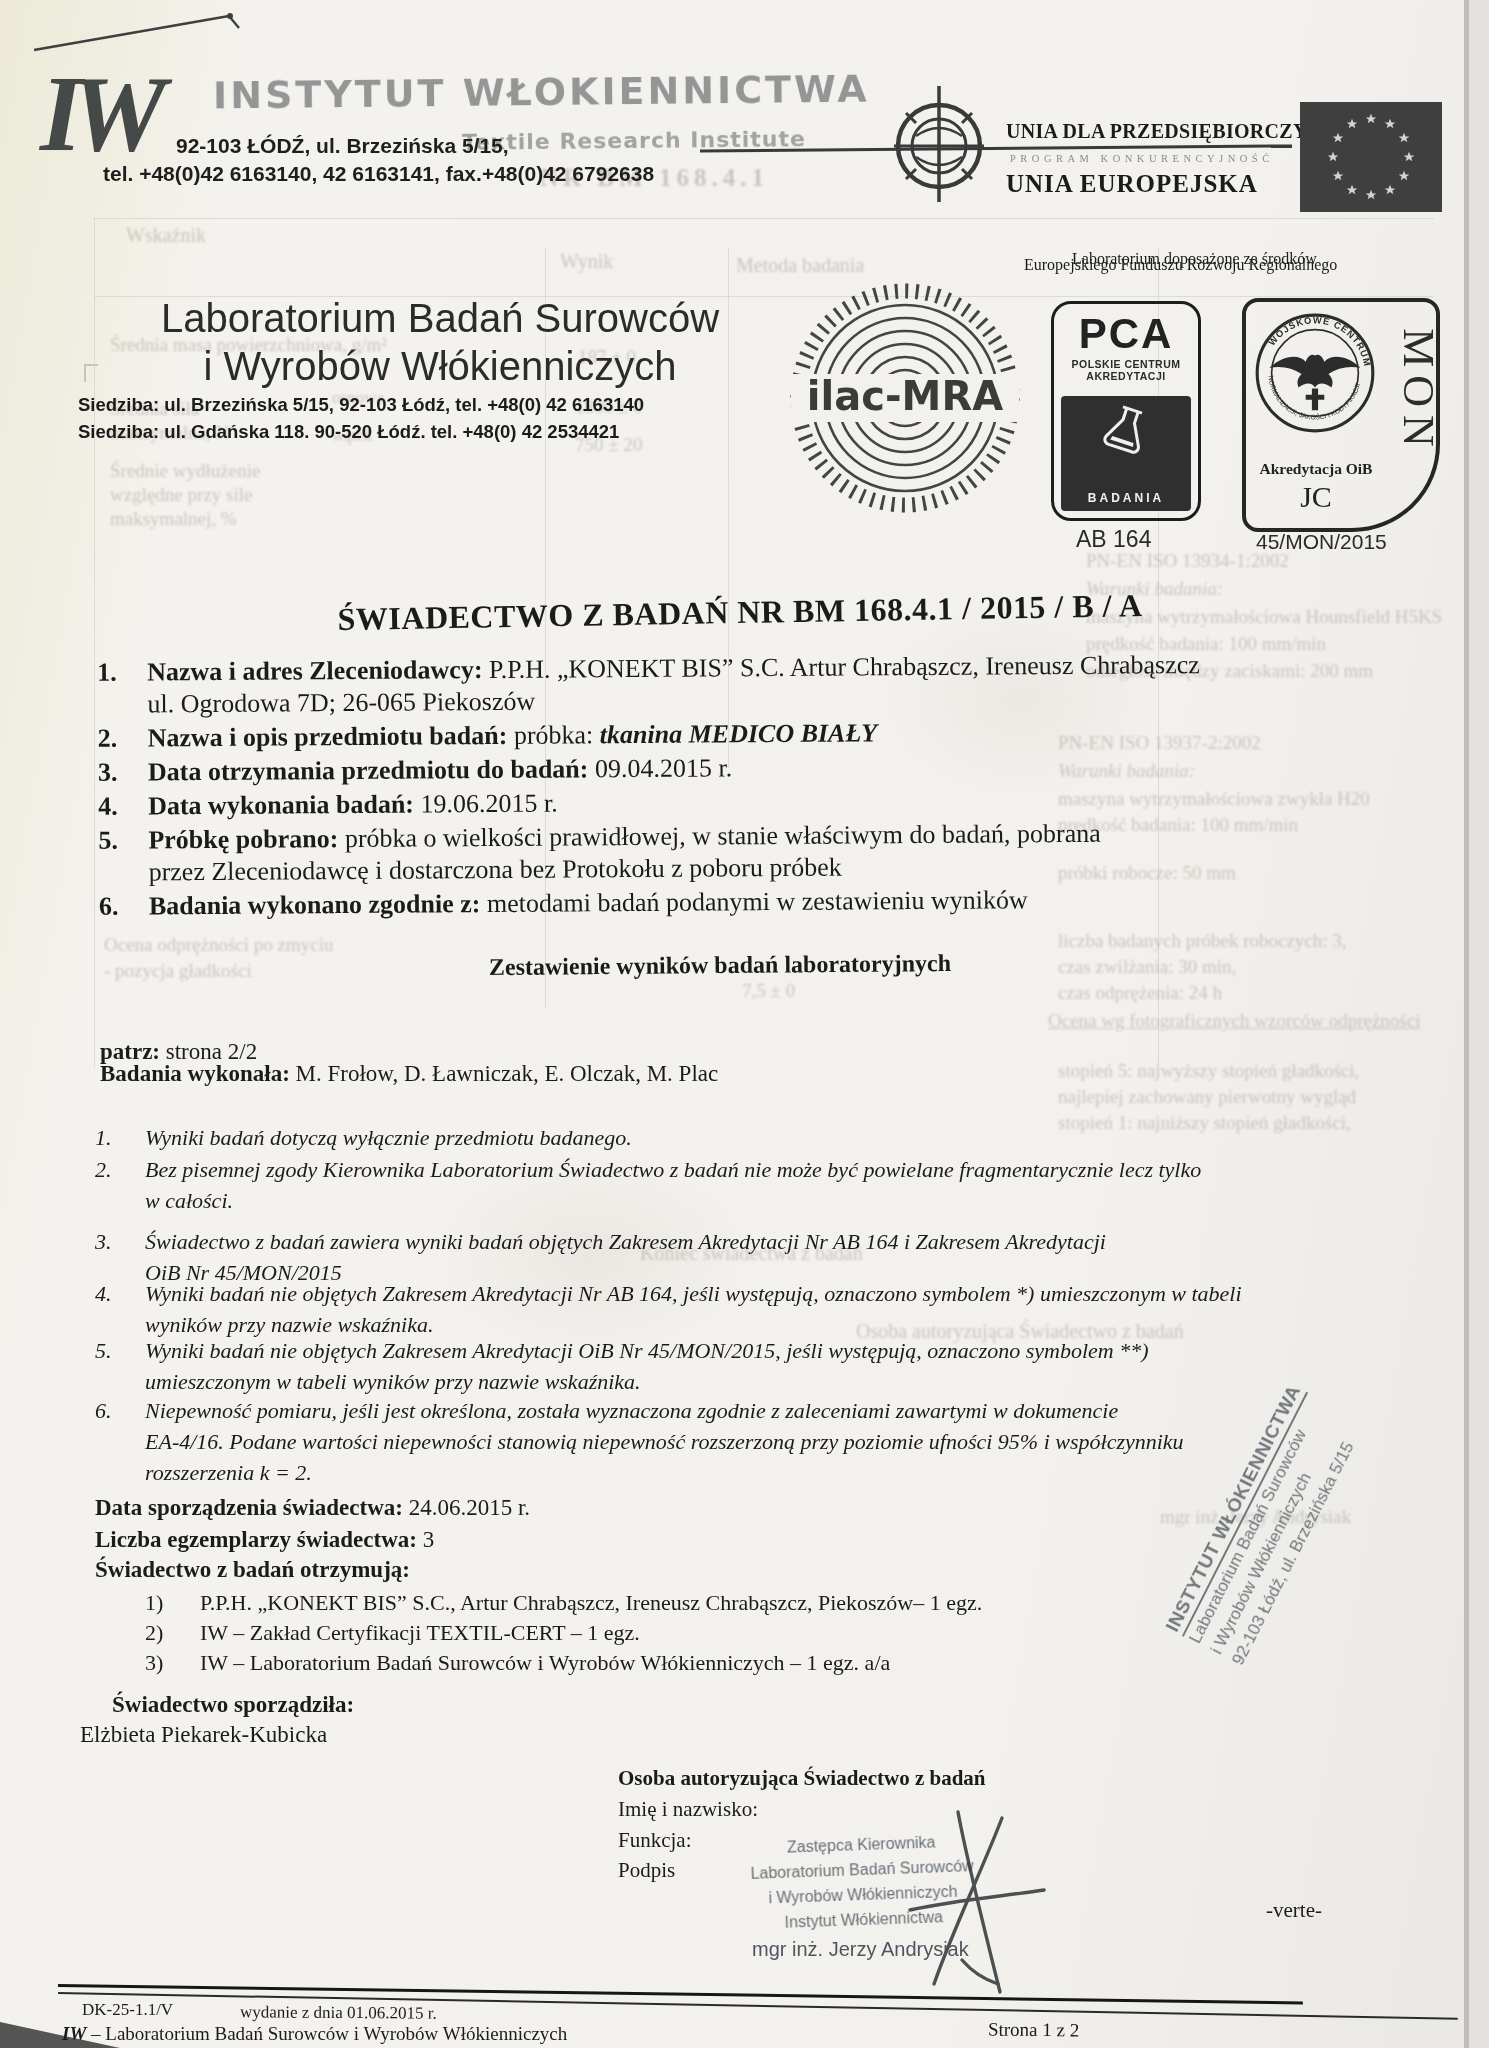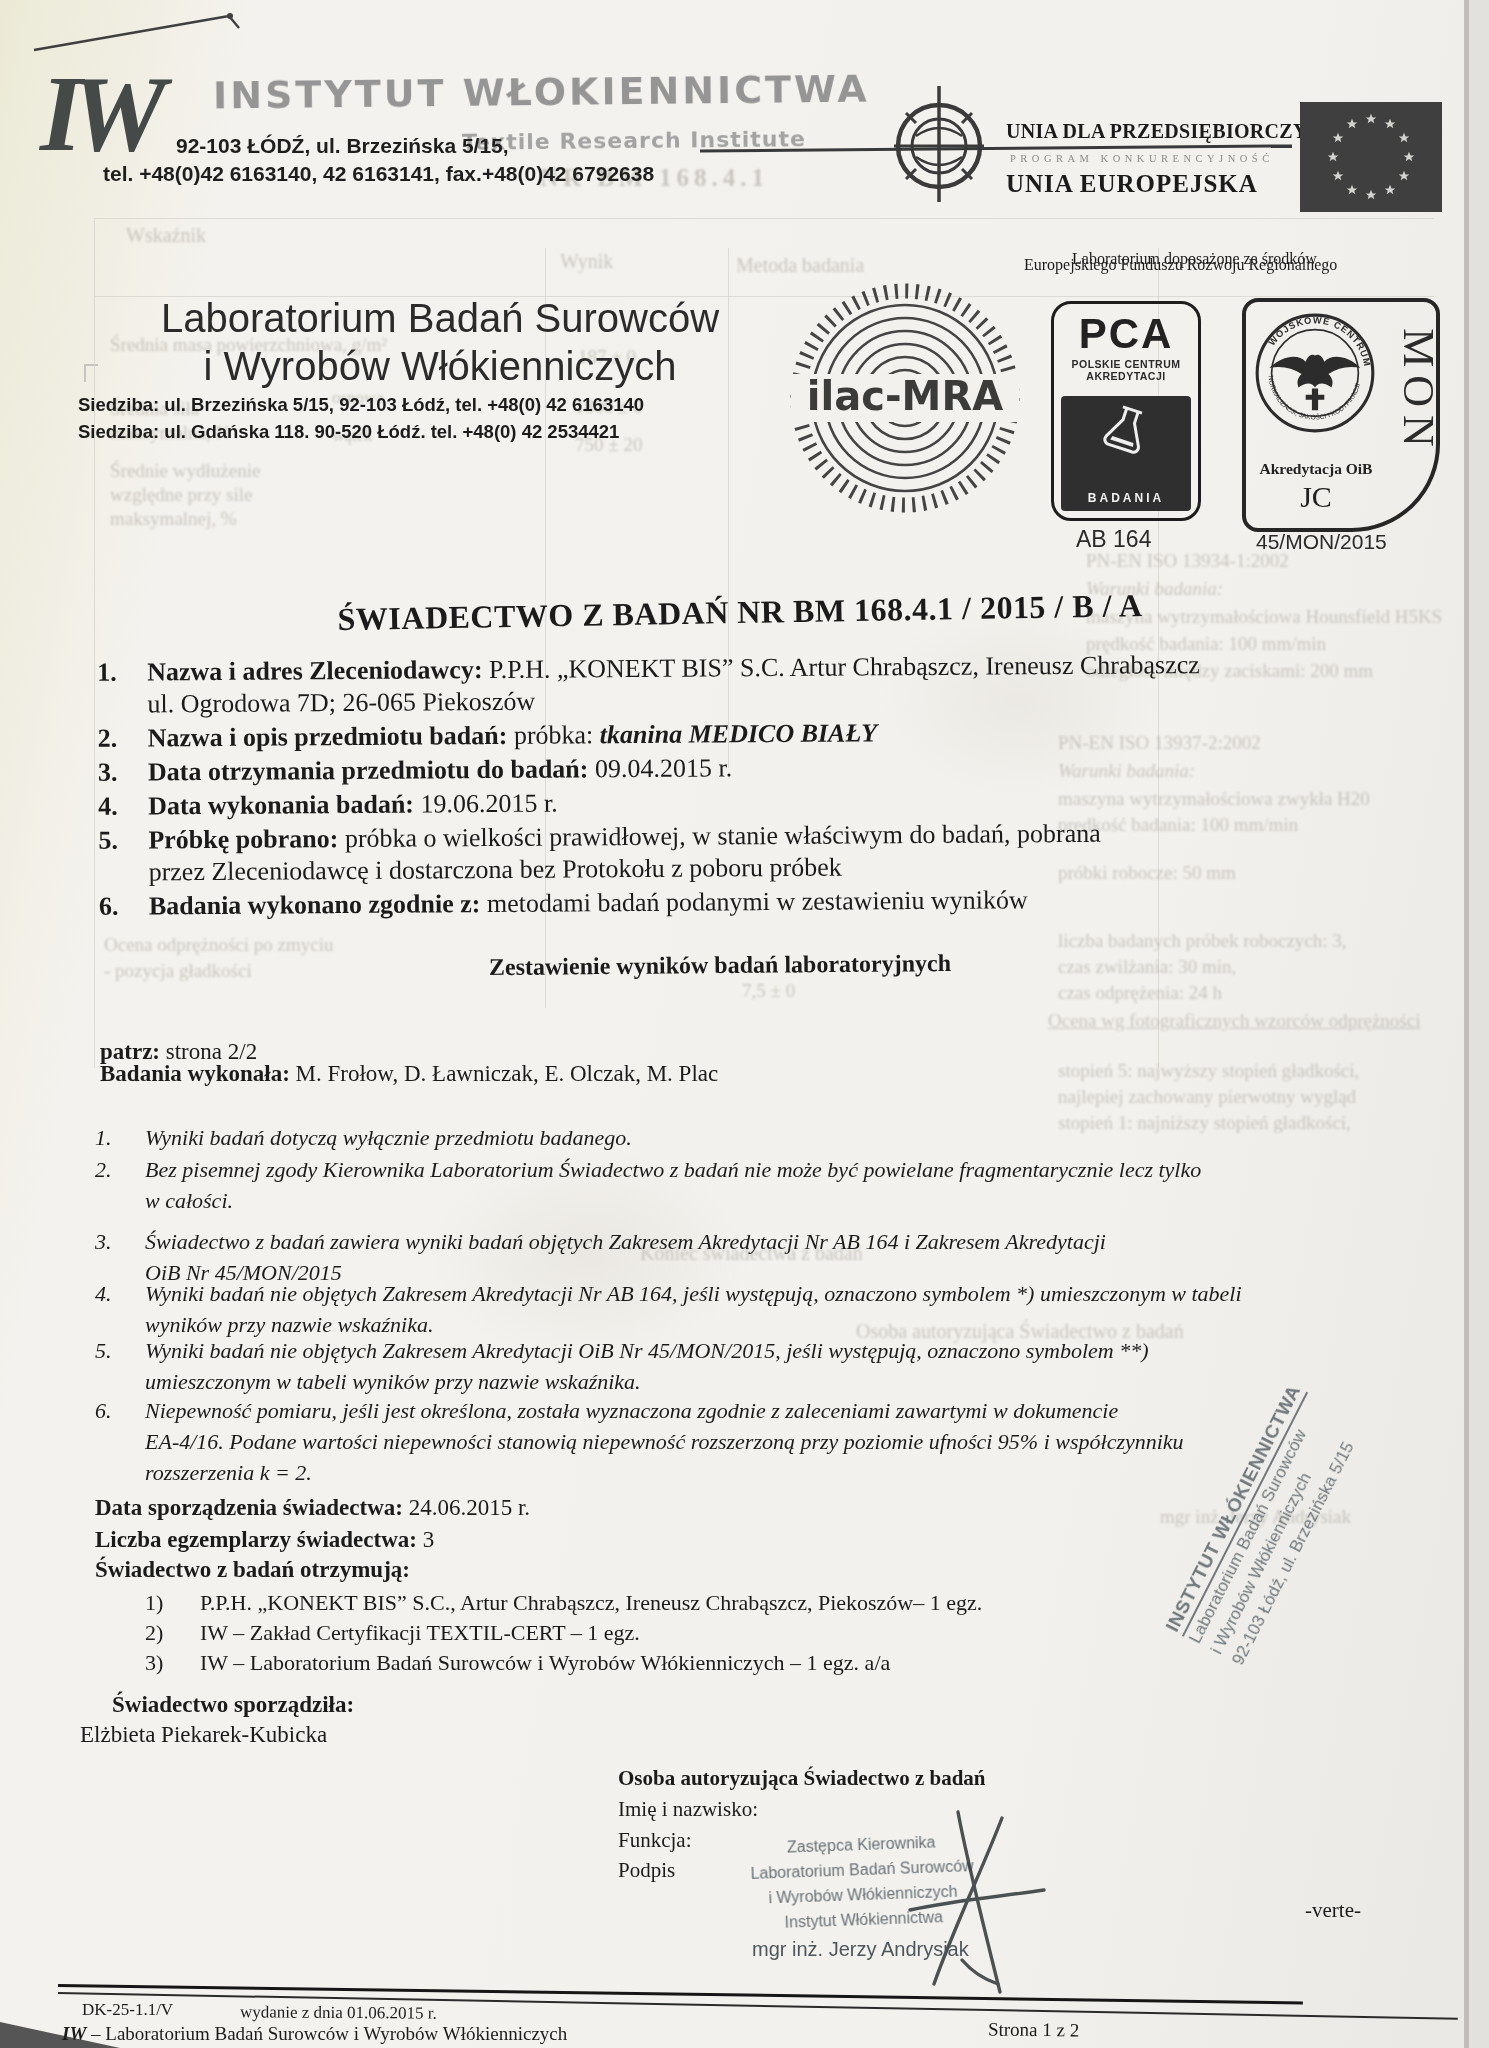--- a/index.html
+++ b/index.html
@@ -329,21 +329,21 @@
   <svg class="abs" style="left:900px;top:1808px;opacity:.88" width="150" height="190" viewBox="0 0 150 190">
     <g fill="none" stroke="#343a3e" stroke-width="3.4" stroke-linecap="round">
       <path d="M58,4 C66,48 84,120 100,184"></path>
       <path d="M102,10 C82,62 52,124 34,176"></path>
       <path d="M10,102 C55,92 105,88 144,82"></path>
       <path d="M62,152 C74,166 86,172 98,176"></path>
     </g>
   </svg>
 
   <div class="abs san nw" style="left:752px;top:1938px;font-size:20px;color:#4d565c;filter:blur(.3px);">mgr inż. Jerzy Andrysiak</div>
-  <div class="abs ser nw" style="left:1266px;top:1898px;font-size:21px;margin-left:39px;">-verte-</div>
+  <div class="abs ser nw" style="left:1266px;top:1898px;font-size:21px;">-verte-</div>
 
   <div class="abs san" style="left:1095px;top:1420px;width:400px;color:#5a646b;opacity:.85;filter:blur(.4px);transform:rotate(-63deg);line-height:24px;">
     <div class="b" style="font-size:19px;letter-spacing:.5px;border-bottom:2px solid #5a646b;display:inline-block;">INSTYTUT WŁÓKIENNICTWA</div>
     <div style="font-size:17px;">Laboratorium Badań Surowców</div>
     <div style="font-size:17px;">i Wyrobów Włókienniczych</div>
     <div style="font-size:17px;">92-103 Łódź, ul. Brzezińska 5/15</div>
   </div>
 
   <div class="abs" style="left:58px;top:1984px;width:1245px;height:3px;background:#161616;transform:rotate(0.8deg);transform-origin:left center;"></div>
   <div class="abs" style="left:58px;top:1992px;width:1400px;height:2px;background:#2a2a2a;transform:rotate(1.05deg);transform-origin:left center;"></div>

